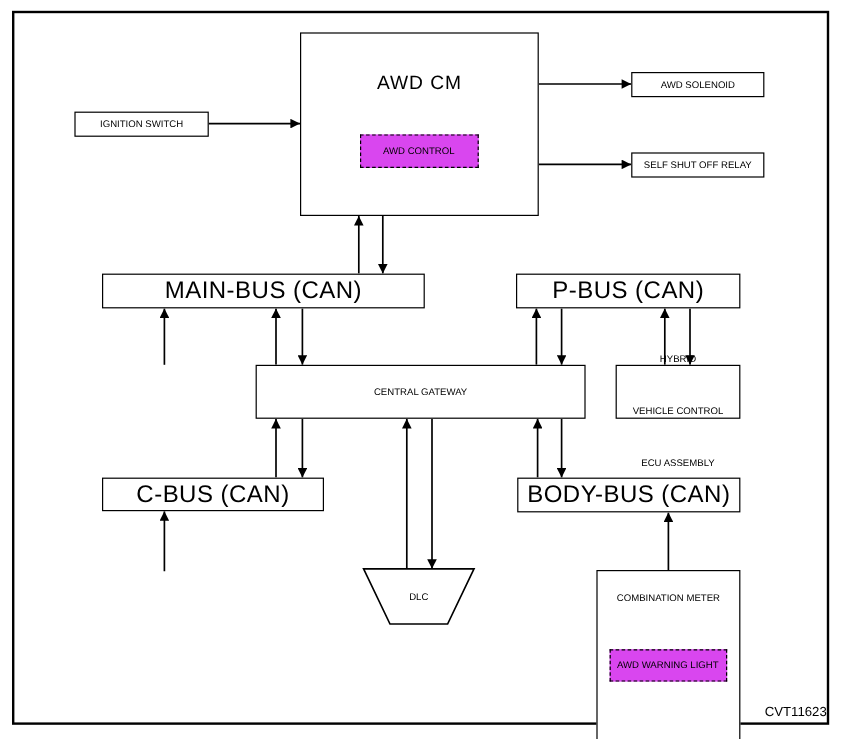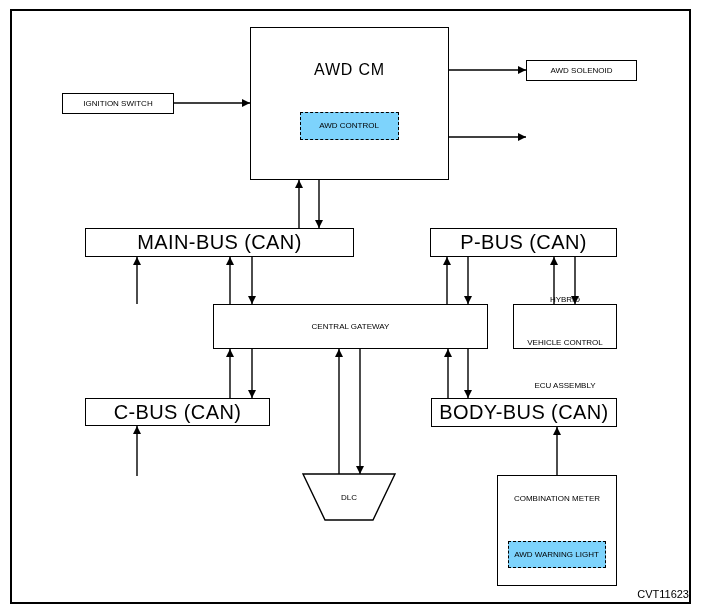--- a/index.html
+++ b/index.html
@@ -14,21 +14,21 @@
   svg.connectors{position:absolute;left:0;top:0;width:702px;height:616px;}
   .node{
     position:absolute;box-sizing:border-box;border:1.5px solid #000;background:#fff;
     display:flex;align-items:center;justify-content:center;text-align:center;
   }
   .node-sm{font-size:8px;line-height:9px;}
   .bus{font-size:20px;letter-spacing:0.4px;}
   .awd-cm{align-items:flex-start;justify-content:center;}
   .awd-cm .title{font-size:16px;letter-spacing:0.8px;padding-top:33px;display:block;}
   .dashed{
-    position:absolute;box-sizing:border-box;border:1.5px dashed #000;background:#7dd3fc;
+    position:absolute;box-sizing:border-box;border:1.5px dashed #000;background:#d946ef;
     display:flex;align-items:center;justify-content:center;font-size:8px;line-height:9px;text-align:center;
   }
   .combo{align-items:flex-start;}
   .combo .title{font-size:8px;line-height:9px;padding-top:18px;display:block;}
   .plain-label{
     position:absolute;display:flex;align-items:center;justify-content:center;
     font-size:8px;line-height:9px;text-align:center;
   }
   .figure-id{
     position:absolute;left:600px;top:588px;width:89px;text-align:right;font-size:11px;
@@ -93,20 +93,23 @@
   </div>
 
   <div class="node node-sm" style="left:62px;top:93px;width:112px;height:21px">
     <span>IGNITION SWITCH</span>
   </div>
 
   <div class="node node-sm" style="left:526px;top:60px;width:111px;height:21px">
     <span>AWD SOLENOID</span>
   </div>
 
+  <div class="node node-sm" style="left:526px;top:127px;width:111px;height:21px">
+    <span>SELF SHUT OFF RELAY</span>
+  </div>
 
   <div class="node bus" style="left:85px;top:228px;width:269px;height:29px">
     <span>MAIN-BUS (CAN)</span>
   </div>
 
   <div class="node bus" style="left:430px;top:228px;width:187px;height:29px">
     <span>P-BUS (CAN)</span>
   </div>
 
 
@@ -128,21 +131,21 @@
 
   <div class="node bus" style="left:431px;top:398px;width:186px;height:29px">
     <span>BODY-BUS (CAN)</span>
   </div>
 
 
   <div class="plain-label" style="left:303px;top:474px;width:92px;height:46px">
     <span>DLC</span>
   </div>
 
-  <div class="node combo" style="left:497px;top:475px;width:120px;height:111px">
+  <div class="node combo" style="left:497px;top:475px;width:120px;height:142px">
     <span class="title">COMBINATION METER</span>
     <div class="dashed" style="left:9.5px;top:64.5px;width:98px;height:27px">
       <span>AWD WARNING LIGHT</span>
     </div>
   </div>
 
   <div class="figure-id">CVT11623</div>
 
 </div>
 

